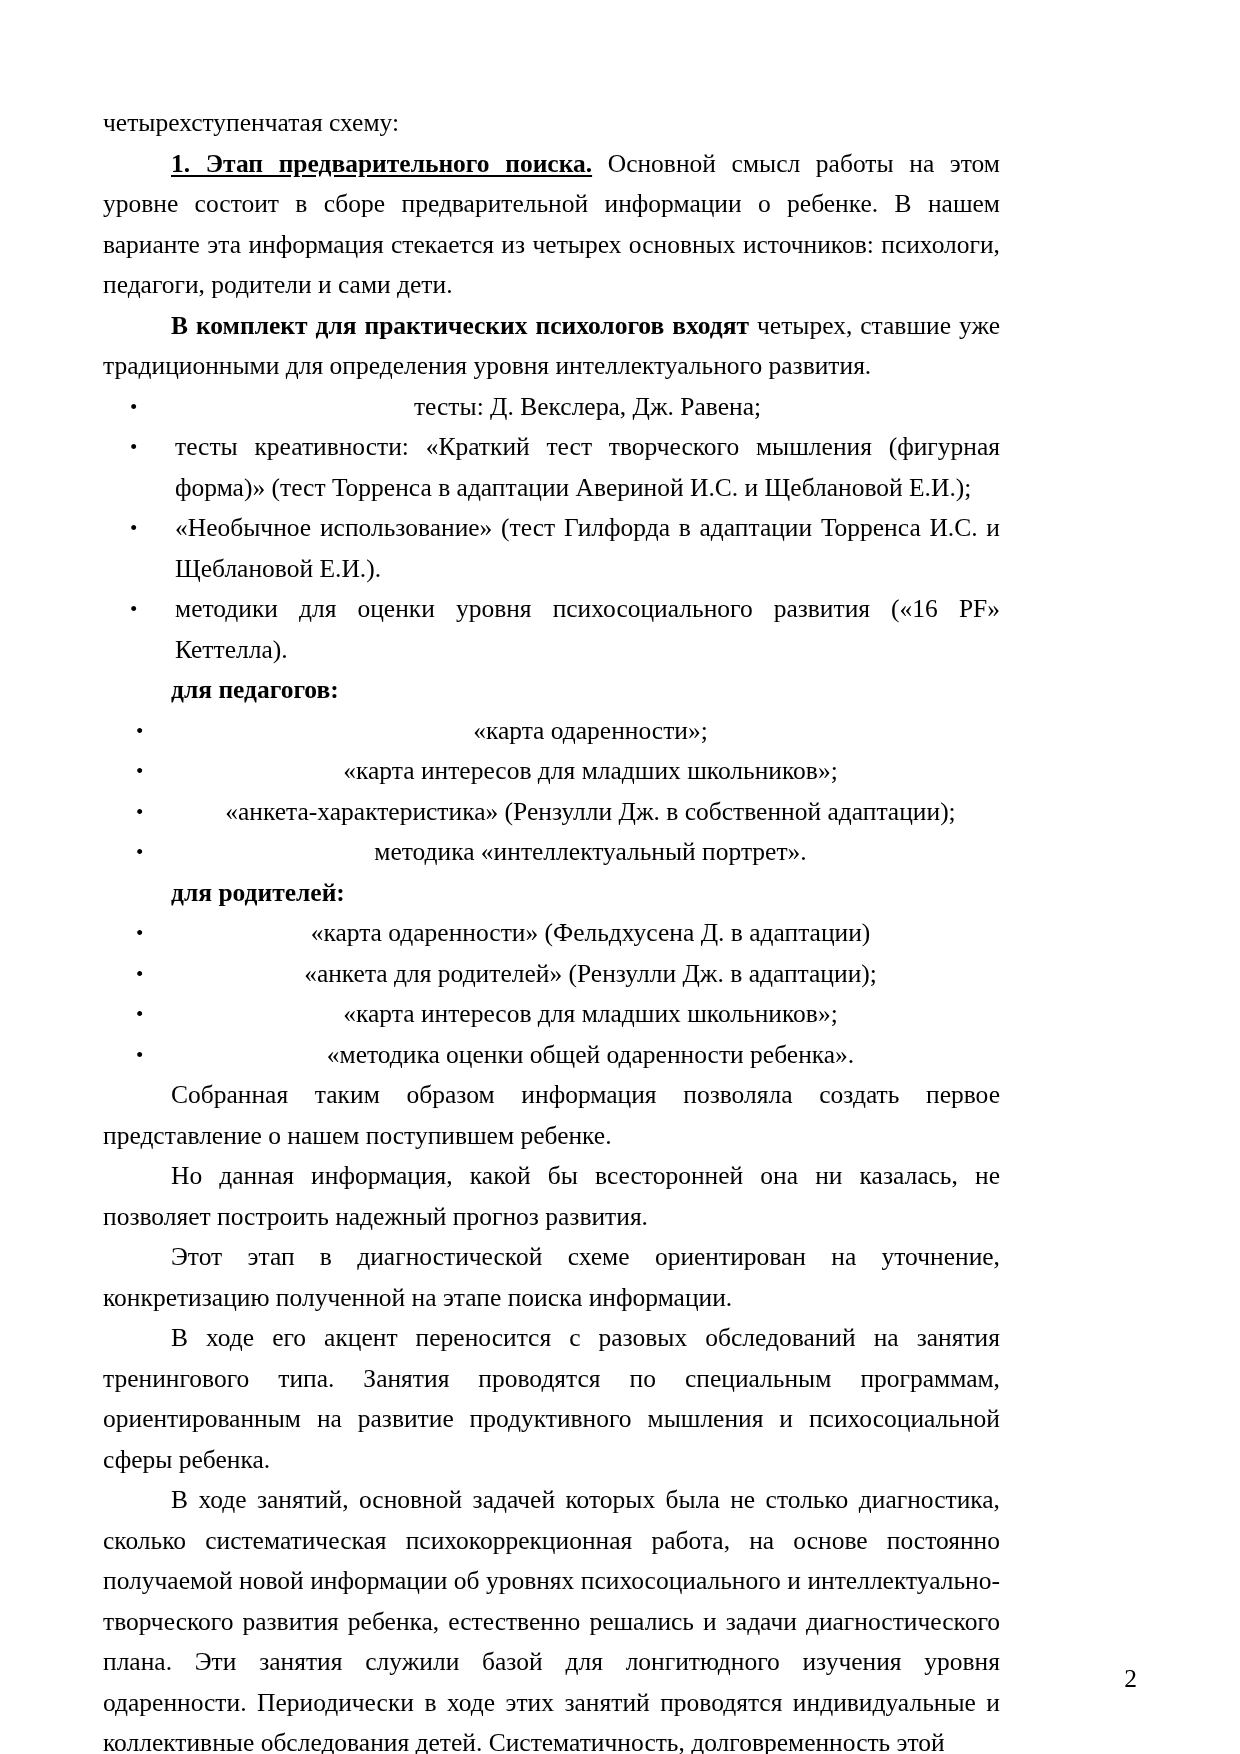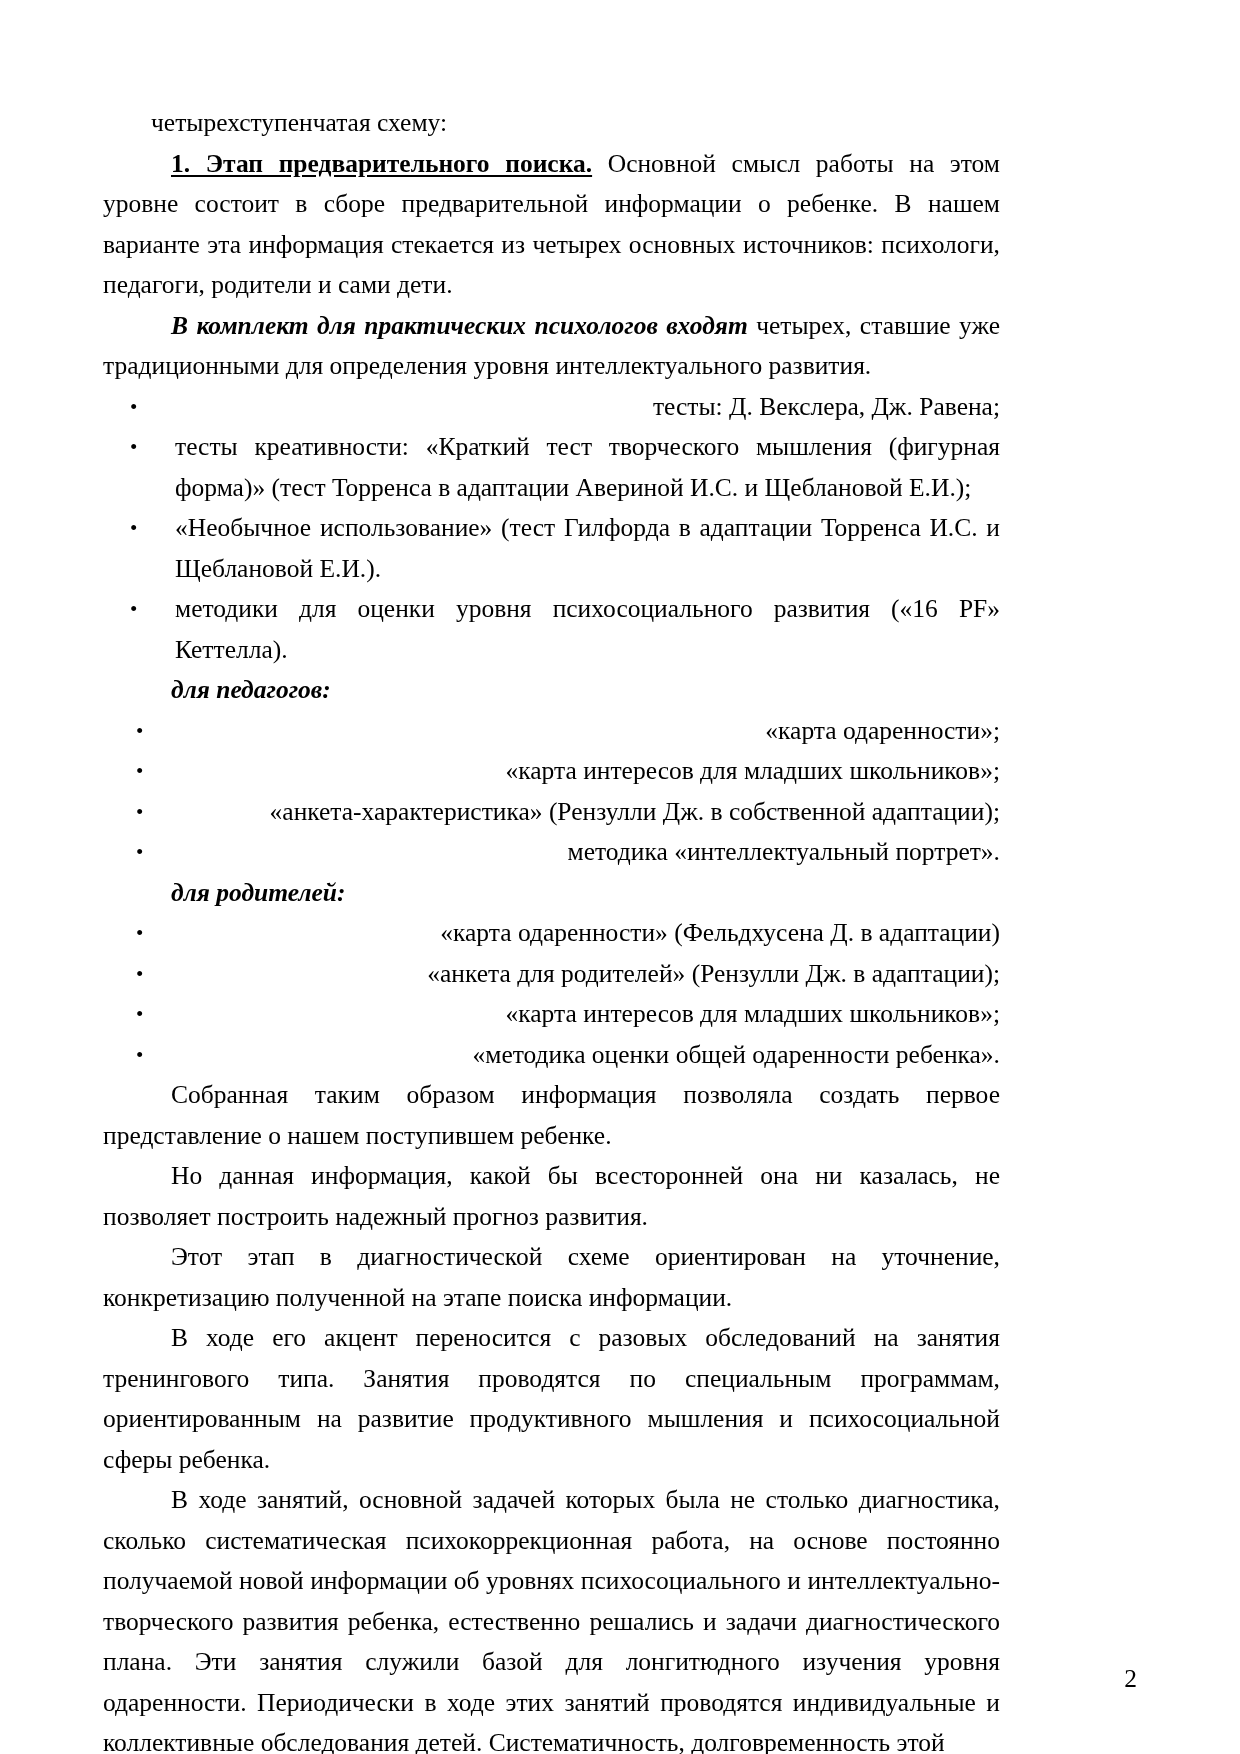--- a/index.html
+++ b/index.html
@@ -34,32 +34,30 @@
     line-height: 40.5px;
     text-align: justify;
     text-justify: inter-word;
     hyphens: none;
   }
   p.para.indent {
     text-indent: 68px;
   }
   p.para.flush {
     text-indent: 0;
-    margin-left: 48px;
   }
 
   
   .b-underline {
     font-weight: bold;
     text-decoration: underline;
     text-underline-offset: 3px;
   }
   .bi {
     font-weight: bold;
-    font-style: italic;
   }
 
   
   ul.bullets {
     margin: 0;
     padding: 0;
     list-style: none;
   }
   ul.bullets li {
     position: relative;
@@ -83,21 +81,21 @@
   
   ul.bullets.tight li {
     padding-left: 78px;
   }
   ul.bullets.tight li .bullet-glyph {
     left: 33px;
   }
 
   
   .nojust {
-    text-align: right;
+    text-align: center;
   }
 
   
   .page-number {
     position: absolute;
     right: 103px;
     bottom: 60px;
     font-size: 25.5px;
     line-height: 30px;
     text-align: right;

